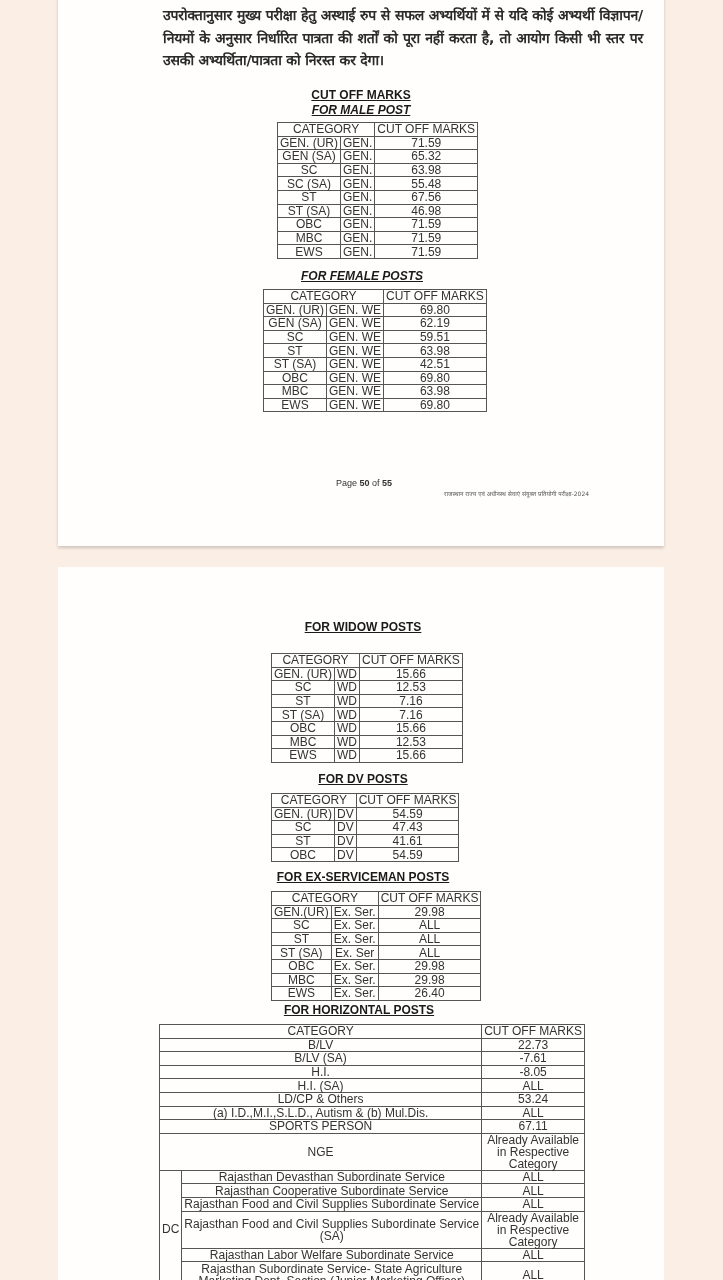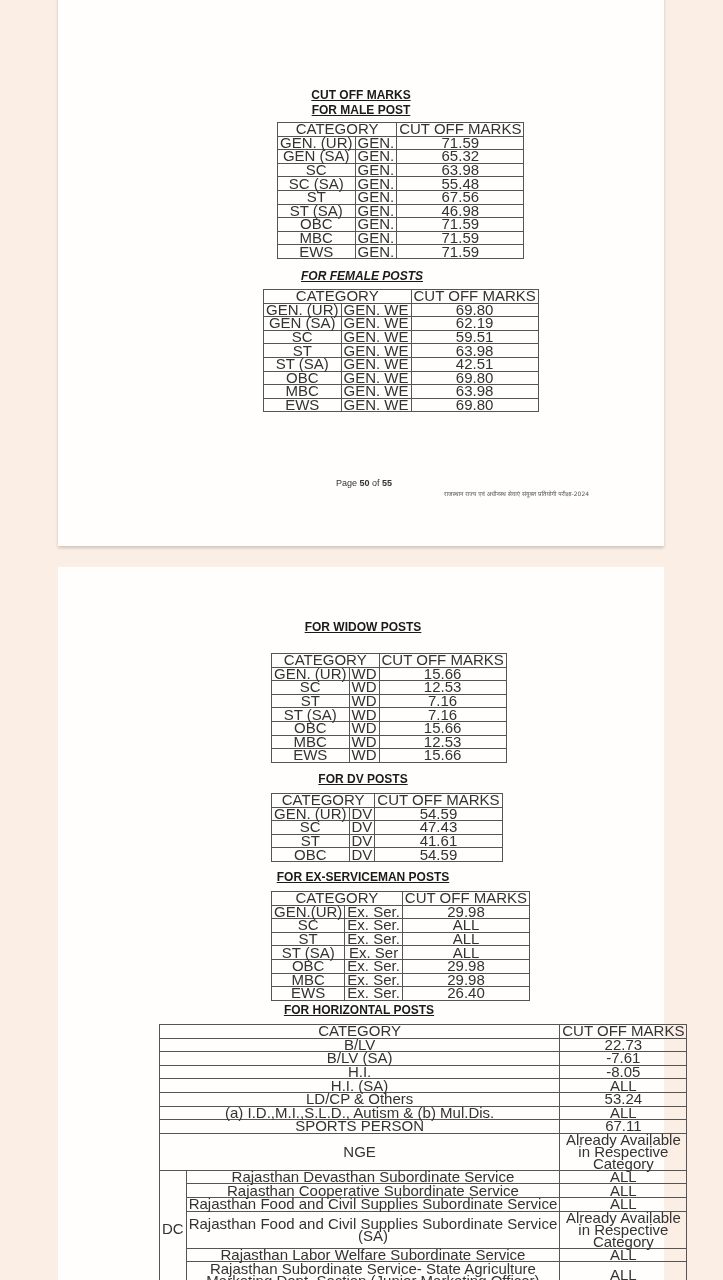--- a/index.html
+++ b/index.html
@@ -23,39 +23,40 @@
     font-size: 14px; line-height: 22.5px; font-weight: bold; color: #2a2a2a;
     text-align: justify; letter-spacing: -0.2px;
   }
   .heading {
     position: absolute; font-weight: bold; font-size: 12px;
     text-decoration: underline; text-align: center; color: #1a1a1a;
     white-space: nowrap;
   }
   table.ct {
     position: absolute; border-collapse: collapse;
-    font-size: 15px; color: #333; padding-left: 43px;
+    font-size: 12px; color: #333; padding-left: 43px;
   }
   table.ct td {
     border: 1px solid #555; text-align: center; padding: 0 2px;
     height: 12.6px; line-height: 12px; white-space: nowrap;
   }
   table.hz td { height: 12.6px; }
   table.hz td.tall { height: 25px; line-height: 12px; white-space: normal; }
   .pageno { position: absolute; font-size: 9px; color: #333; }
   .pageno b { font-weight: bold; }
   .footer-hi { position: absolute; font-family: "DejaVu Sans", sans-serif; font-size: 6px; color: #555; white-space: nowrap; }
 </style>
 </head>
 <body>
 
 <div class="page" id="page1">
+  <div class="para">उपरोक्तानुसार मुख्य परीक्षा हेतु अस्थाई रुप से सफल अभ्यर्थियों में से यदि कोई अभ्यर्थी विज्ञापन/नियमों के अनुसार निर्धारित पात्रता की शर्तों को पूरा नहीं करता है, तो आयोग किसी भी स्तर पर उसकी अभ्यर्थिता/पात्रता को निरस्त कर देगा।</div>
 
   <div class="heading" style="left:212px; top:98px; width:182px;">CUT  OFF  MARKS</div>
-  <div class="heading" style="left:212px; top:113px; width:182px;">FOR MALE POST</div>
+  <div class="heading" style="left:212px; top:113px; width:182px;font-style:italic;">FOR MALE POST</div>
 
   <table class="ct" style="left:219px; top:132px; width:173px;">
     <colgroup>
         <col style="width:61px">
         <col style="width:30px">
         <col style="width:82px">
       </colgroup>
     <tbody id="male-body">
       <tr>
         <td colspan="2">CATEGORY</td>

